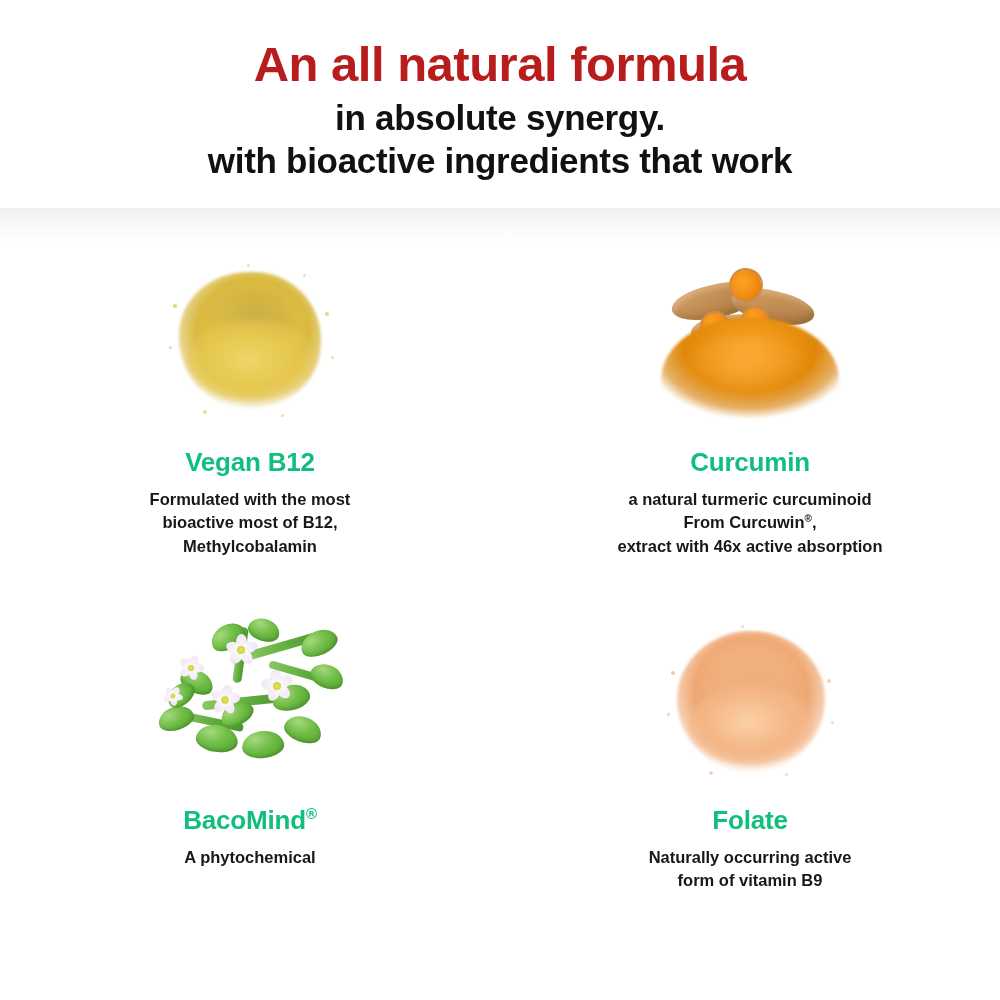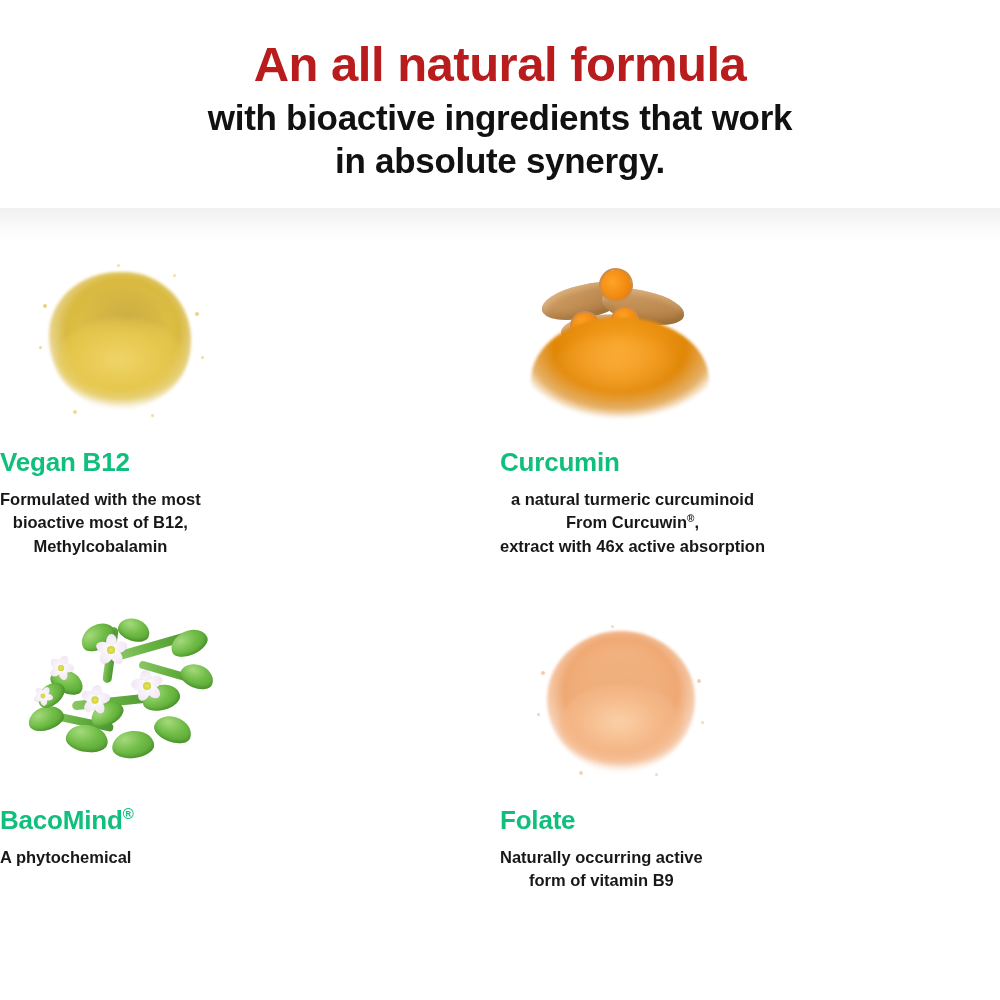--- a/index.html
+++ b/index.html
@@ -79,21 +79,21 @@
     height: 758px;
     display: grid;
     grid-template-columns: 500px 500px;
     grid-template-rows: 358px 358px;
   }
 
   .card {
     position: relative;
     display: flex;
     flex-direction: column;
-    align-items: flex-start;
+    align-items: center;
   }
 
   .card-media {
     position: relative;
     width: 240px;
     height: 175px;
     display: flex;
     align-items: flex-end;
     justify-content: center;
     margin-top: 8px;
@@ -266,22 +266,22 @@
   .fol-art .sp { position: absolute; background: #F3B183; border-radius: 50%; }
 </style>
 </head>
 <body>
 
 <div class="page">
 
   <div class="header">
     <div class="headline">An all natural formula</div>
     <div class="subhead">
+      <span class="line">in absolute synergy.</span>
       <span class="line">with bioactive ingredients that work</span>
-      <span class="line">in absolute synergy.</span>
     </div>
   </div>
   <div class="header-divider"></div>
 
   <div class="grid">
 
     <div class="card">
       <div class="card-media">
         <div class="b12-art">
           <div class="m1"></div>

